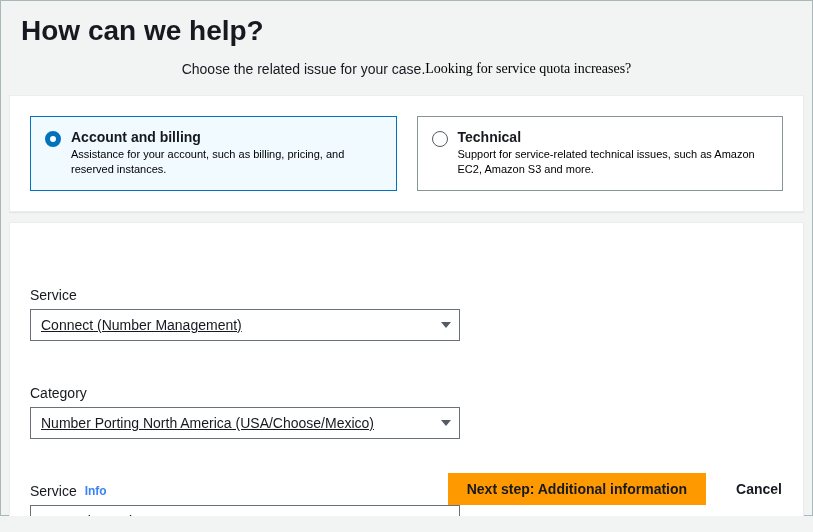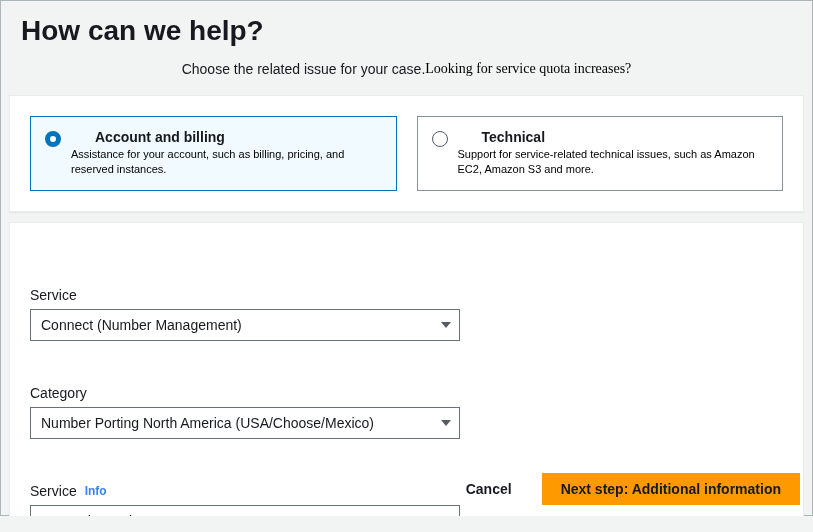--- a/index.html
+++ b/index.html
@@ -74,21 +74,20 @@
     position: relative;
   }
   .radio-card.selected .radio-dot {
     border: 5px solid #0073bb;
   }
   .radio-card .card-title {
     font-weight: 700;
     font-size: 14px;
     color: #16191f;
     margin-bottom: 2px;
-    margin-left: 24px;
   }
   .radio-card .card-desc {
     font-size: 11px;
     color: #000000;
     line-height: 1.4;
   }
   .form-panel {
     padding: 20px;
   }
   .field {
@@ -112,20 +111,21 @@
   .select {
     width: 430px;
     height: 32px;
     border: 1px solid #687078;
     background: #fff;
     display: flex;
     align-items: center;
     justify-content: space-between;
     padding: 0 8px 0 10px;
     cursor: pointer;
+    text-decoration: underline;
   }
   .select .caret {
     width: 0; height: 0;
     border-left: 5px solid transparent;
     border-right: 5px solid transparent;
     border-top: 6px solid #545b64;
   }
   .footer {
     position: absolute;
     bottom: 0;
@@ -212,17 +212,17 @@
       </div>
       <div class="select">
         <span>General question</span>
         <span class="caret"></span>
       </div>
     </div>
 
   </div>
 
   <div class="footer">
+    <button class="btn btn-primary">Next step: Additional information</button>
     <button class="btn btn-cancel">Cancel</button>
-    <button class="btn btn-primary">Next step: Additional information</button>
   </div>
 
 </div>
 
 </body></html>

